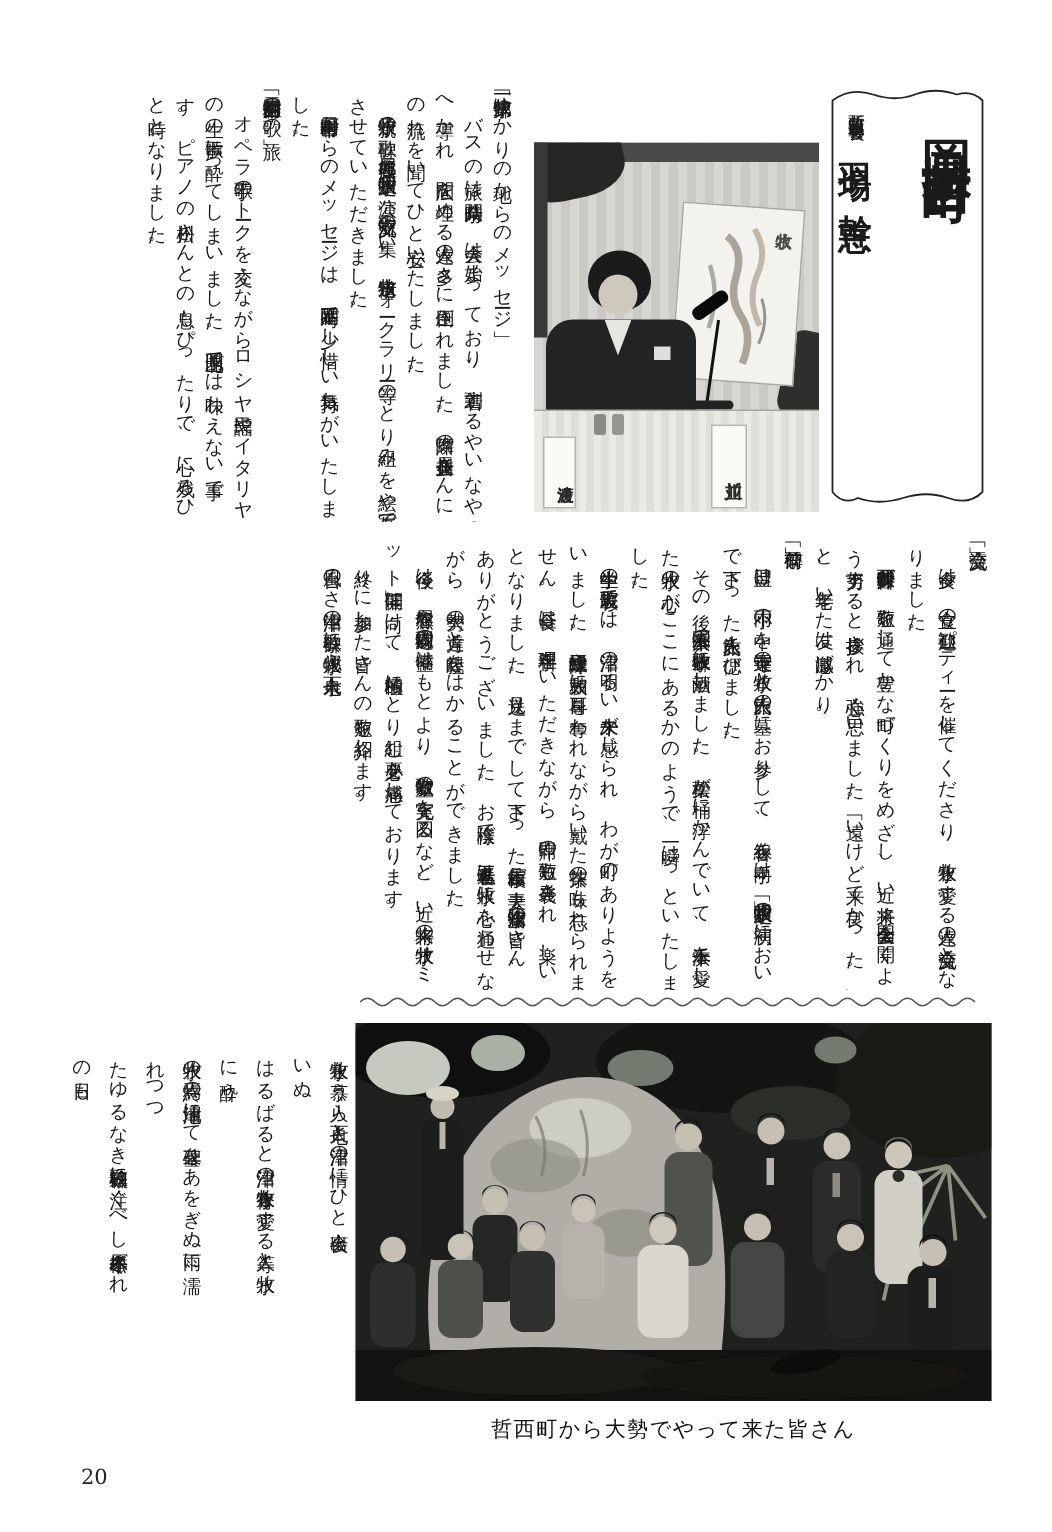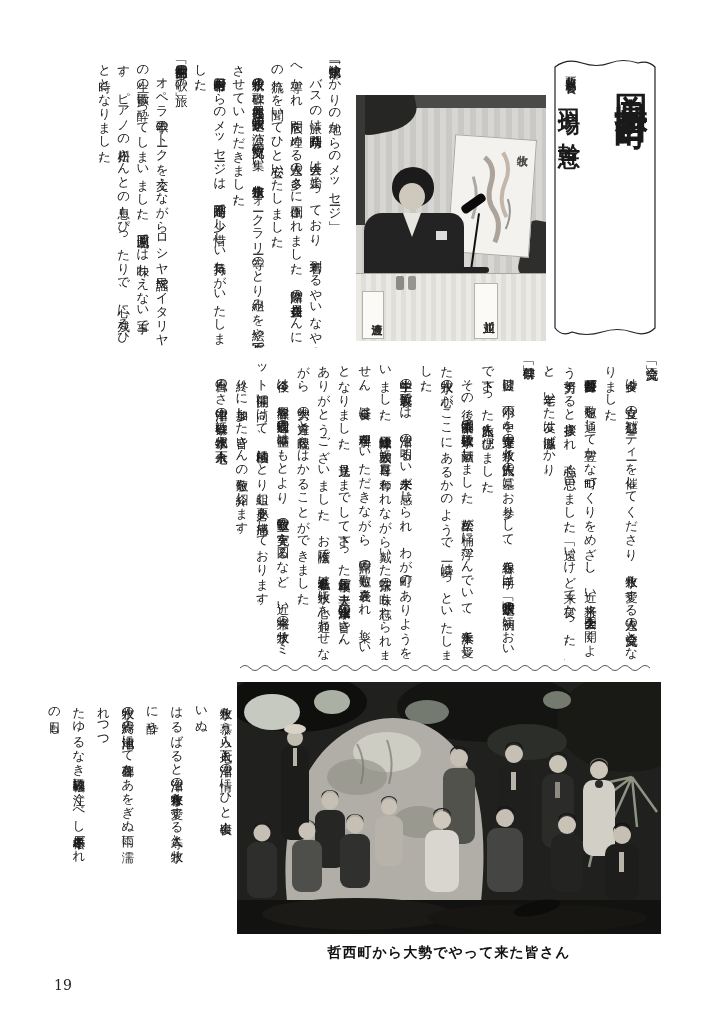--- a/index.html
+++ b/index.html
@@ -70,21 +70,21 @@
     font-weight:bold;color:#2a2a2a;}
   .pt-plate-l{left:6px;top:196px;width:20px;height:46px;font-size:11px;}
   .pt-plate-r{left:118px;top:188px;width:22px;height:54px;font-size:12px;}
 
   
   .squiggle{position:absolute;left:240px;top:663px;}
 
   
   .photo-bottom{position:absolute;left:237px;top:682px;width:424px;height:252px;overflow:hidden;background:#20211e;}
   .photo-caption{position:absolute;left:237px;top:944px;width:424px;text-align:center;
-    font-family:"DejaVu Sans","Liberation Sans",sans-serif;font-weight:bold;font-size:14px;
+    font-family:"DejaVu Sans","Liberation Sans",sans-serif;font-weight:normal;font-size:14px;
     letter-spacing:1px;color:#111;}
 
   .page-number{position:absolute;left:54px;top:977px;font-size:14px;color:#222;}
 </style>
 </head>
 <body>
 
 <div>
 
   <div class="title-box">
@@ -286,15 +286,15 @@
       <span>れつつ</span>
       <span>宮田泰枝</span>
     </p>
     <p class="t-line">たゆるなき松籟歌碑に注ぐべし千本松原冬ざれ</p>
     <p class="t-line2">
       <span>の日も</span>
       <span>三上成恵</span>
     </p>
   </div>
 
-  <div class="page-number">19</div>
+  <div class="page-number">20</div>
 
 </div>
 
 </body></html>

